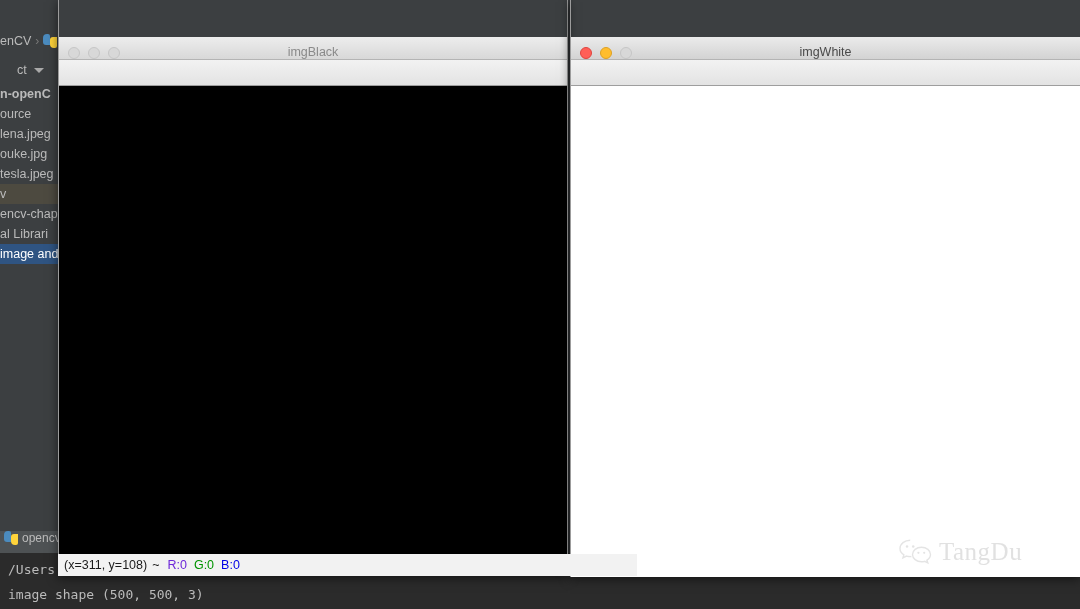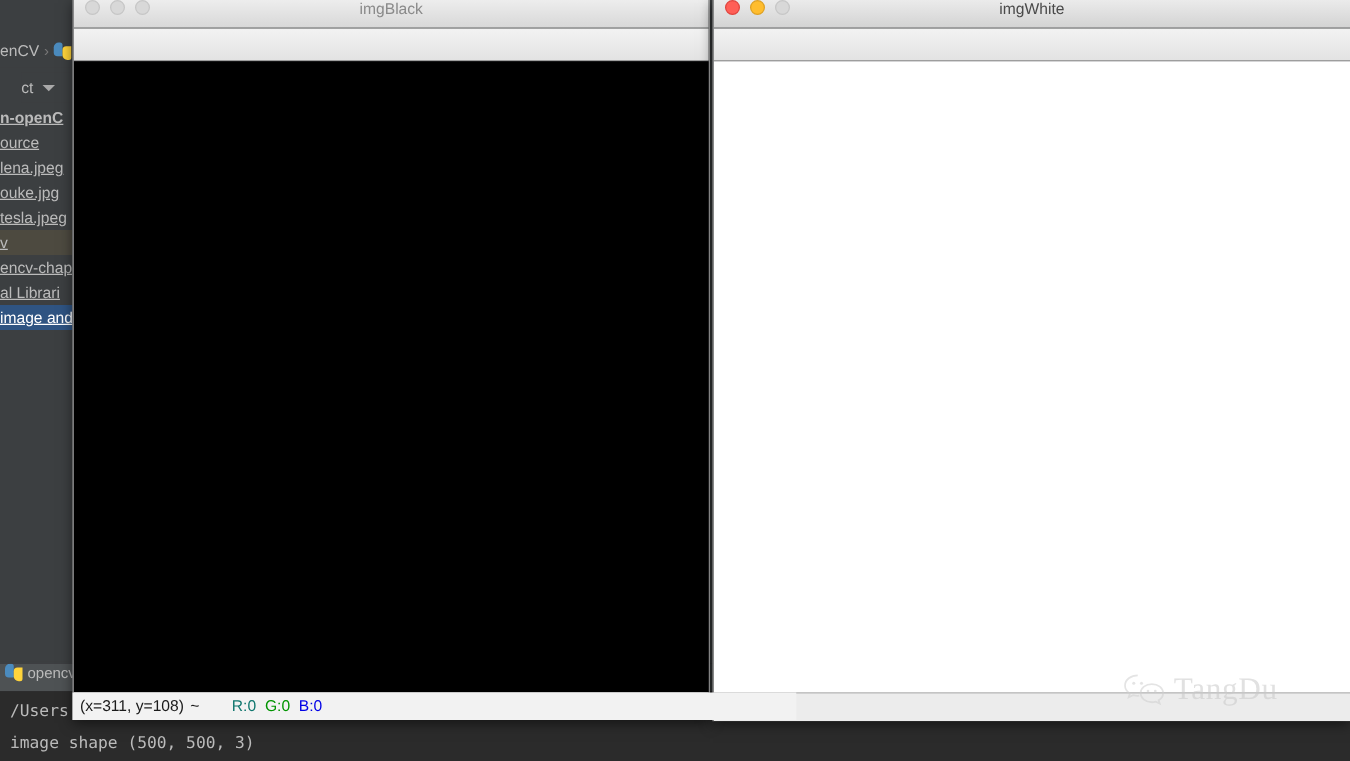--- a/index.html
+++ b/index.html
@@ -90,21 +90,20 @@
   }
   .tree-row {
     height: 20px;
     line-height: 20px;
     color: #bbbbbb;
     font-size: 12.5px;
     white-space: nowrap;
     overflow: hidden;
     padding-left: 0px;
     box-sizing: border-box;
-    text-decoration: underline;
   }
   .tree-row.bold { font-weight: 700; }
   .tree-row.hl-tan { background: #4d4a40; }
   .tree-row.hl-blue { background: #2f5482; color: #ffffff; }
 
   
   #run-panel {
     position: absolute;
     left: 0; bottom: 0;
     width: 1080px; height: 78px;
@@ -155,21 +154,22 @@
     box-sizing: border-box;
     overflow: hidden;
     box-shadow: 0 2px 10px rgba(0,0,0,0.55);
   }
   .cv-titlebar {
     position: relative;
     height: 22px;
     background: linear-gradient(to bottom, #ededed 0%, #d8d8d8 100%);
     border-bottom: 1px solid #b4b4b4;
     display: flex;
-    align-items: flex-start;
+    align-items: flex-end;
+    margin-top: 37px;
   }
   .cv-titlebar.active {
     background: linear-gradient(to bottom, #ebebeb 0%, #d3d3d3 100%);
   }
   .traffic {
     display: flex;
     gap: 8px;
     margin-left: 9px;
   }
   .light {
@@ -227,21 +227,21 @@
     width: 579px; height: 22px;
     background: #f2f2f2;
     display: flex;
     align-items: center;
     padding-left: 6px;
     box-sizing: border-box;
     font-size: 12.5px;
     color: #1b1b1b;
     white-space: nowrap;
   }
-  #pixel-readout .ch-r { color: #0f766e; margin-left: 23px; }
+  #pixel-readout .ch-r { color: #6d28d9; margin-left: 5px; }
   #pixel-readout .ch-g { color: #009400; margin-left: 7px; }
   #pixel-readout .ch-b { color: #0000e6; margin-left: 7px; }
   #pixel-readout .tilde { margin: 0 3px 0 5px; }
 
   
   #watermark {
     position: absolute;
     left: 898px; top: 538px;
     display: flex;
     align-items: center;

